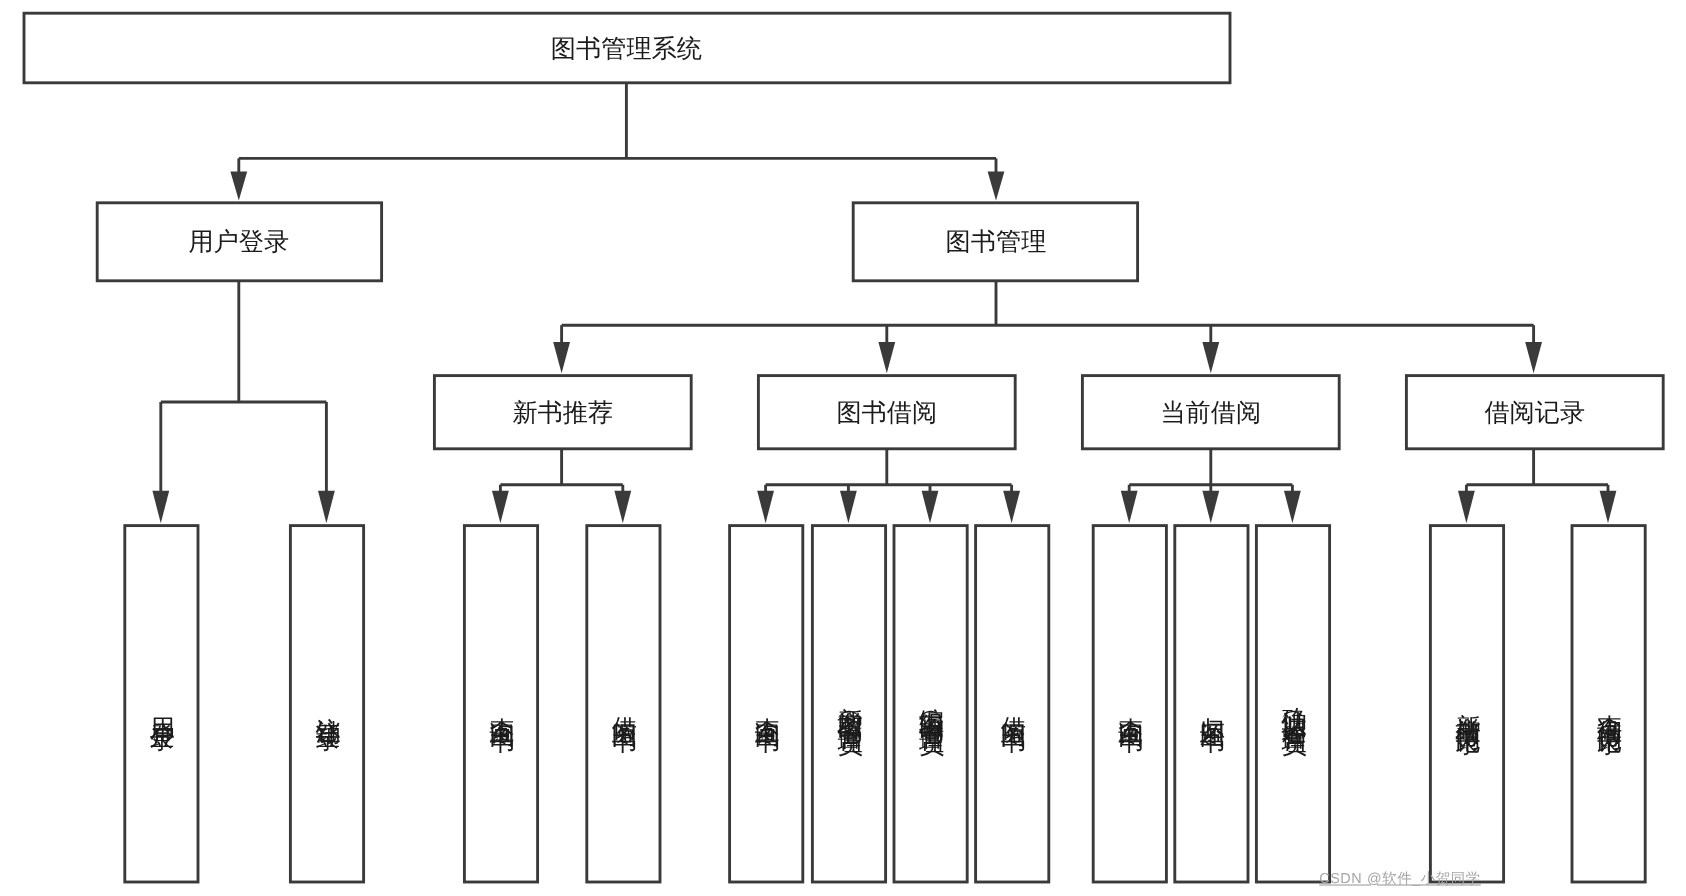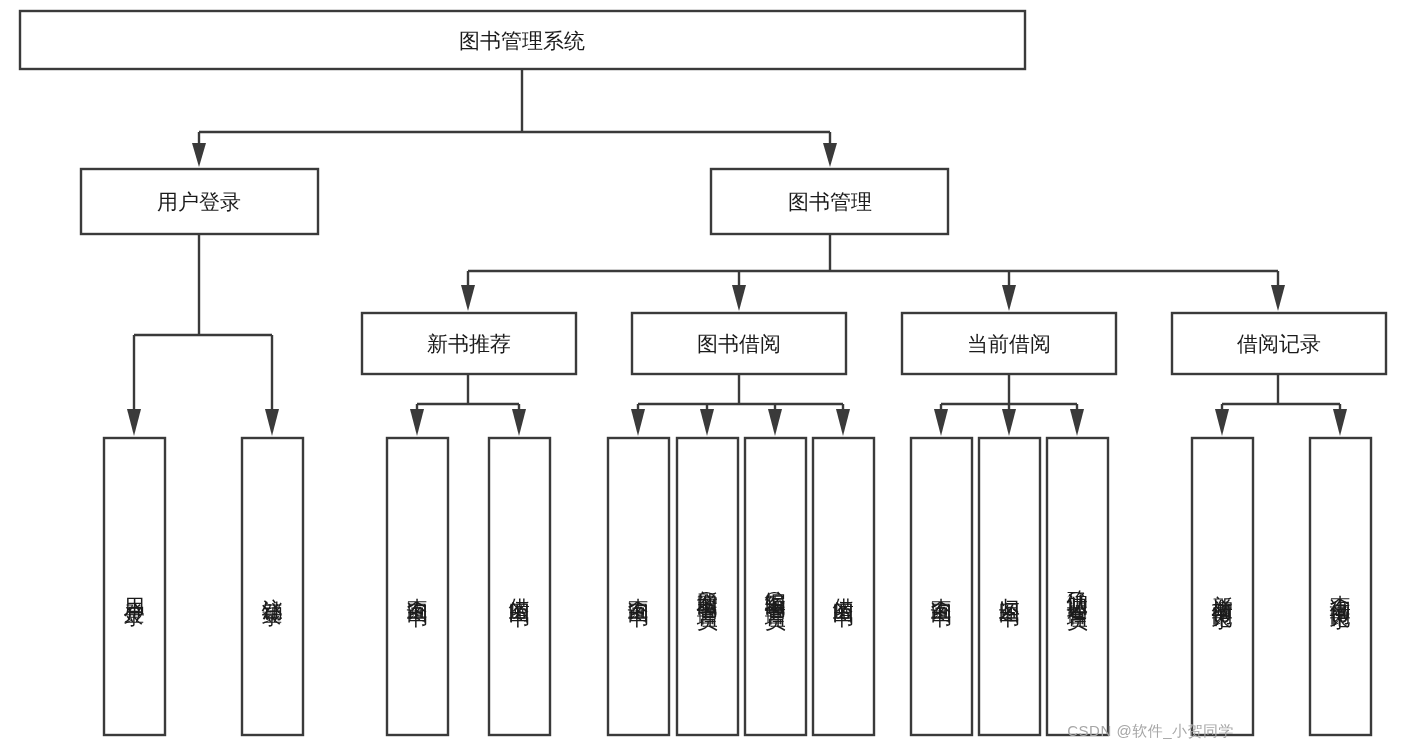--- a/index.html
+++ b/index.html
@@ -60,24 +60,25 @@
     letter-spacing: 3px;
     text-align: center;
     white-space: nowrap;
     pointer-events: none;
   }
   .watermark {
     position: absolute;
     right: 14px;
     bottom: 6px;
     font-family: "Liberation Sans", "DejaVu Sans", sans-serif;
-    font-size: 15px;
+    font-size: 12px;
     color: #a6a6a6;
     white-space: nowrap;
     letter-spacing: 0.5px;
+    text-decoration: underline;
   }
 </style>
 </head>
 <body>
 
 <div id="diagram-root">
 
   <svg id="diagram-svg" viewBox="0 0 1405 747">
 
     <path class="connector" d="M 522,69 L 522,132"></path>

